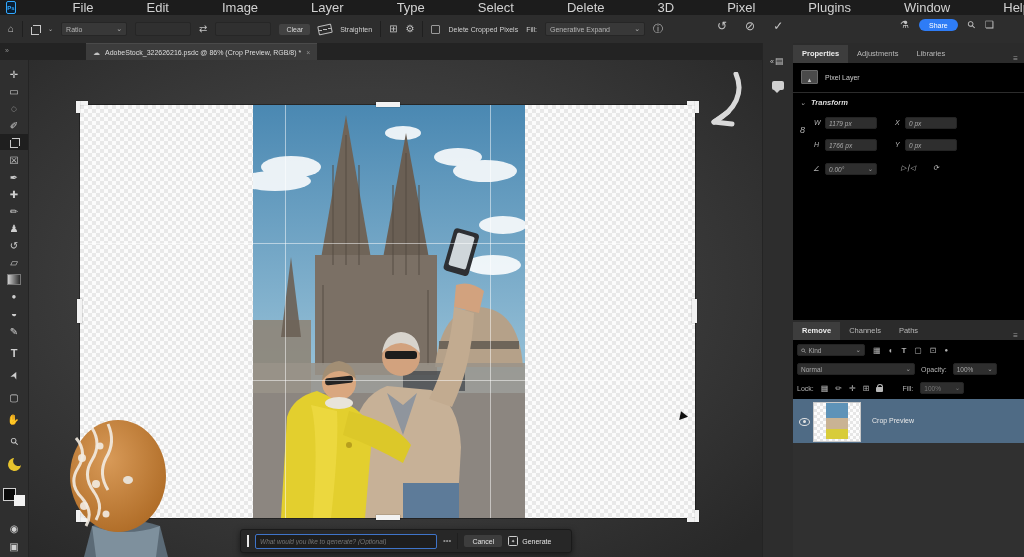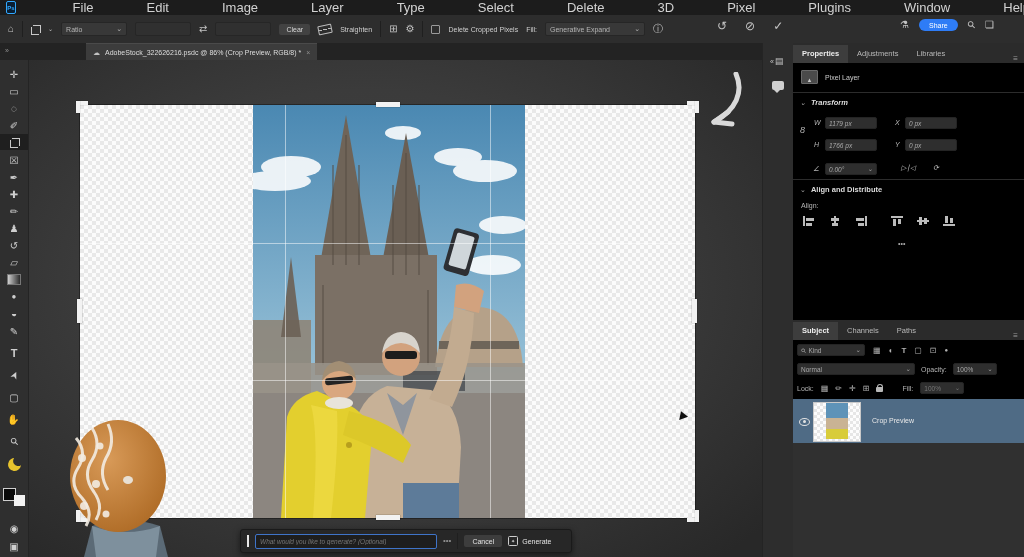--- a/index.html
+++ b/index.html
@@ -379,38 +379,24 @@
       <span class="pfld abs" style="left:112px;top:46px;width:52px;">0 px</span>
       <span class="pl abs" style="left:20px;top:72px;">∠</span>
       <span class="pfld abs" style="left:32px;top:70px;width:52px;justify-content:space-between;">
         <span>0.00°</span>
           <span>⌄</span>
       </span>
       <span class="pl abs" style="left:108px;top:71px;color:#c0c0c0;">▷∣◁</span>
       <span class="pl abs" style="left:140px;top:71px;color:#c0c0c0;">⟳</span>
     </div>
 
-    <div class="sect" style="top:136px;height:80px;">
-      <div class="row" style="margin-top:5px;">
-        <span class="chev">⌄</span>
-        <span class="shead">Align and Distribute</span>
-      </div>
-      <span class="pl abs" style="left:8px;top:22px;">Align:</span>
-      <span class="alico abs" style="left:10px;top:36px;background:linear-gradient(90deg,#bbb 0 2px,transparent 2px),linear-gradient(#bbb,#bbb) 3px 2px/8px 3px no-repeat,linear-gradient(#bbb,#bbb) 3px 7px/6px 3px no-repeat;"></span>
-      <span class="alico abs" style="left:36px;top:36px;background:linear-gradient(90deg,transparent 5px,#bbb 5px 7px,transparent 7px),linear-gradient(#bbb,#bbb) 2px 2px/8px 3px no-repeat,linear-gradient(#bbb,#bbb) 3px 7px/6px 3px no-repeat;"></span>
-      <span class="alico abs" style="left:62px;top:36px;background:linear-gradient(270deg,#bbb 0 2px,transparent 2px),linear-gradient(#bbb,#bbb) 1px 2px/8px 3px no-repeat,linear-gradient(#bbb,#bbb) 3px 7px/6px 3px no-repeat;"></span>
-      <span class="alico abs" style="left:98px;top:36px;background:linear-gradient(#bbb 0 2px,transparent 2px),linear-gradient(#bbb,#bbb) 2px 3px/3px 7px no-repeat,linear-gradient(#bbb,#bbb) 7px 3px/3px 5px no-repeat;"></span>
-      <span class="alico abs" style="left:124px;top:36px;background:linear-gradient(0deg,transparent 4px,#bbb 4px 6px,transparent 6px),linear-gradient(#bbb,#bbb) 2px 1px/3px 8px no-repeat,linear-gradient(#bbb,#bbb) 7px 2px/3px 6px no-repeat;"></span>
-      <span class="alico abs" style="left:150px;top:36px;background:linear-gradient(0deg,#bbb 0 2px,transparent 2px),linear-gradient(#bbb,#bbb) 2px 0px/3px 7px no-repeat,linear-gradient(#bbb,#bbb) 7px 2px/3px 5px no-repeat;"></span>
-      <span class="pl abs" style="left:105px;top:60px;color:#aaaaaa;">•••</span>
-    </div>
 
 
     <div class="ptabbar" style="top:277px;">
-      <span class="ptab active">Subject</span>
+      <span class="ptab active">Remove</span>
       <span class="ptab">Channels</span>
       <span class="ptab">Paths</span>
       <span class="pmenu">≡</span>
     </div>
 
     <div class="row abs" style="left:4px;top:301px;gap:8px;">
       <span class="pfld" style="width:68px;gap:3px;">
         <span style="transform:rotate(-45deg);font-size:6px;">⚲</span>
         <span>Kind</span>
         <span style="margin-left:auto;">⌄</span>

